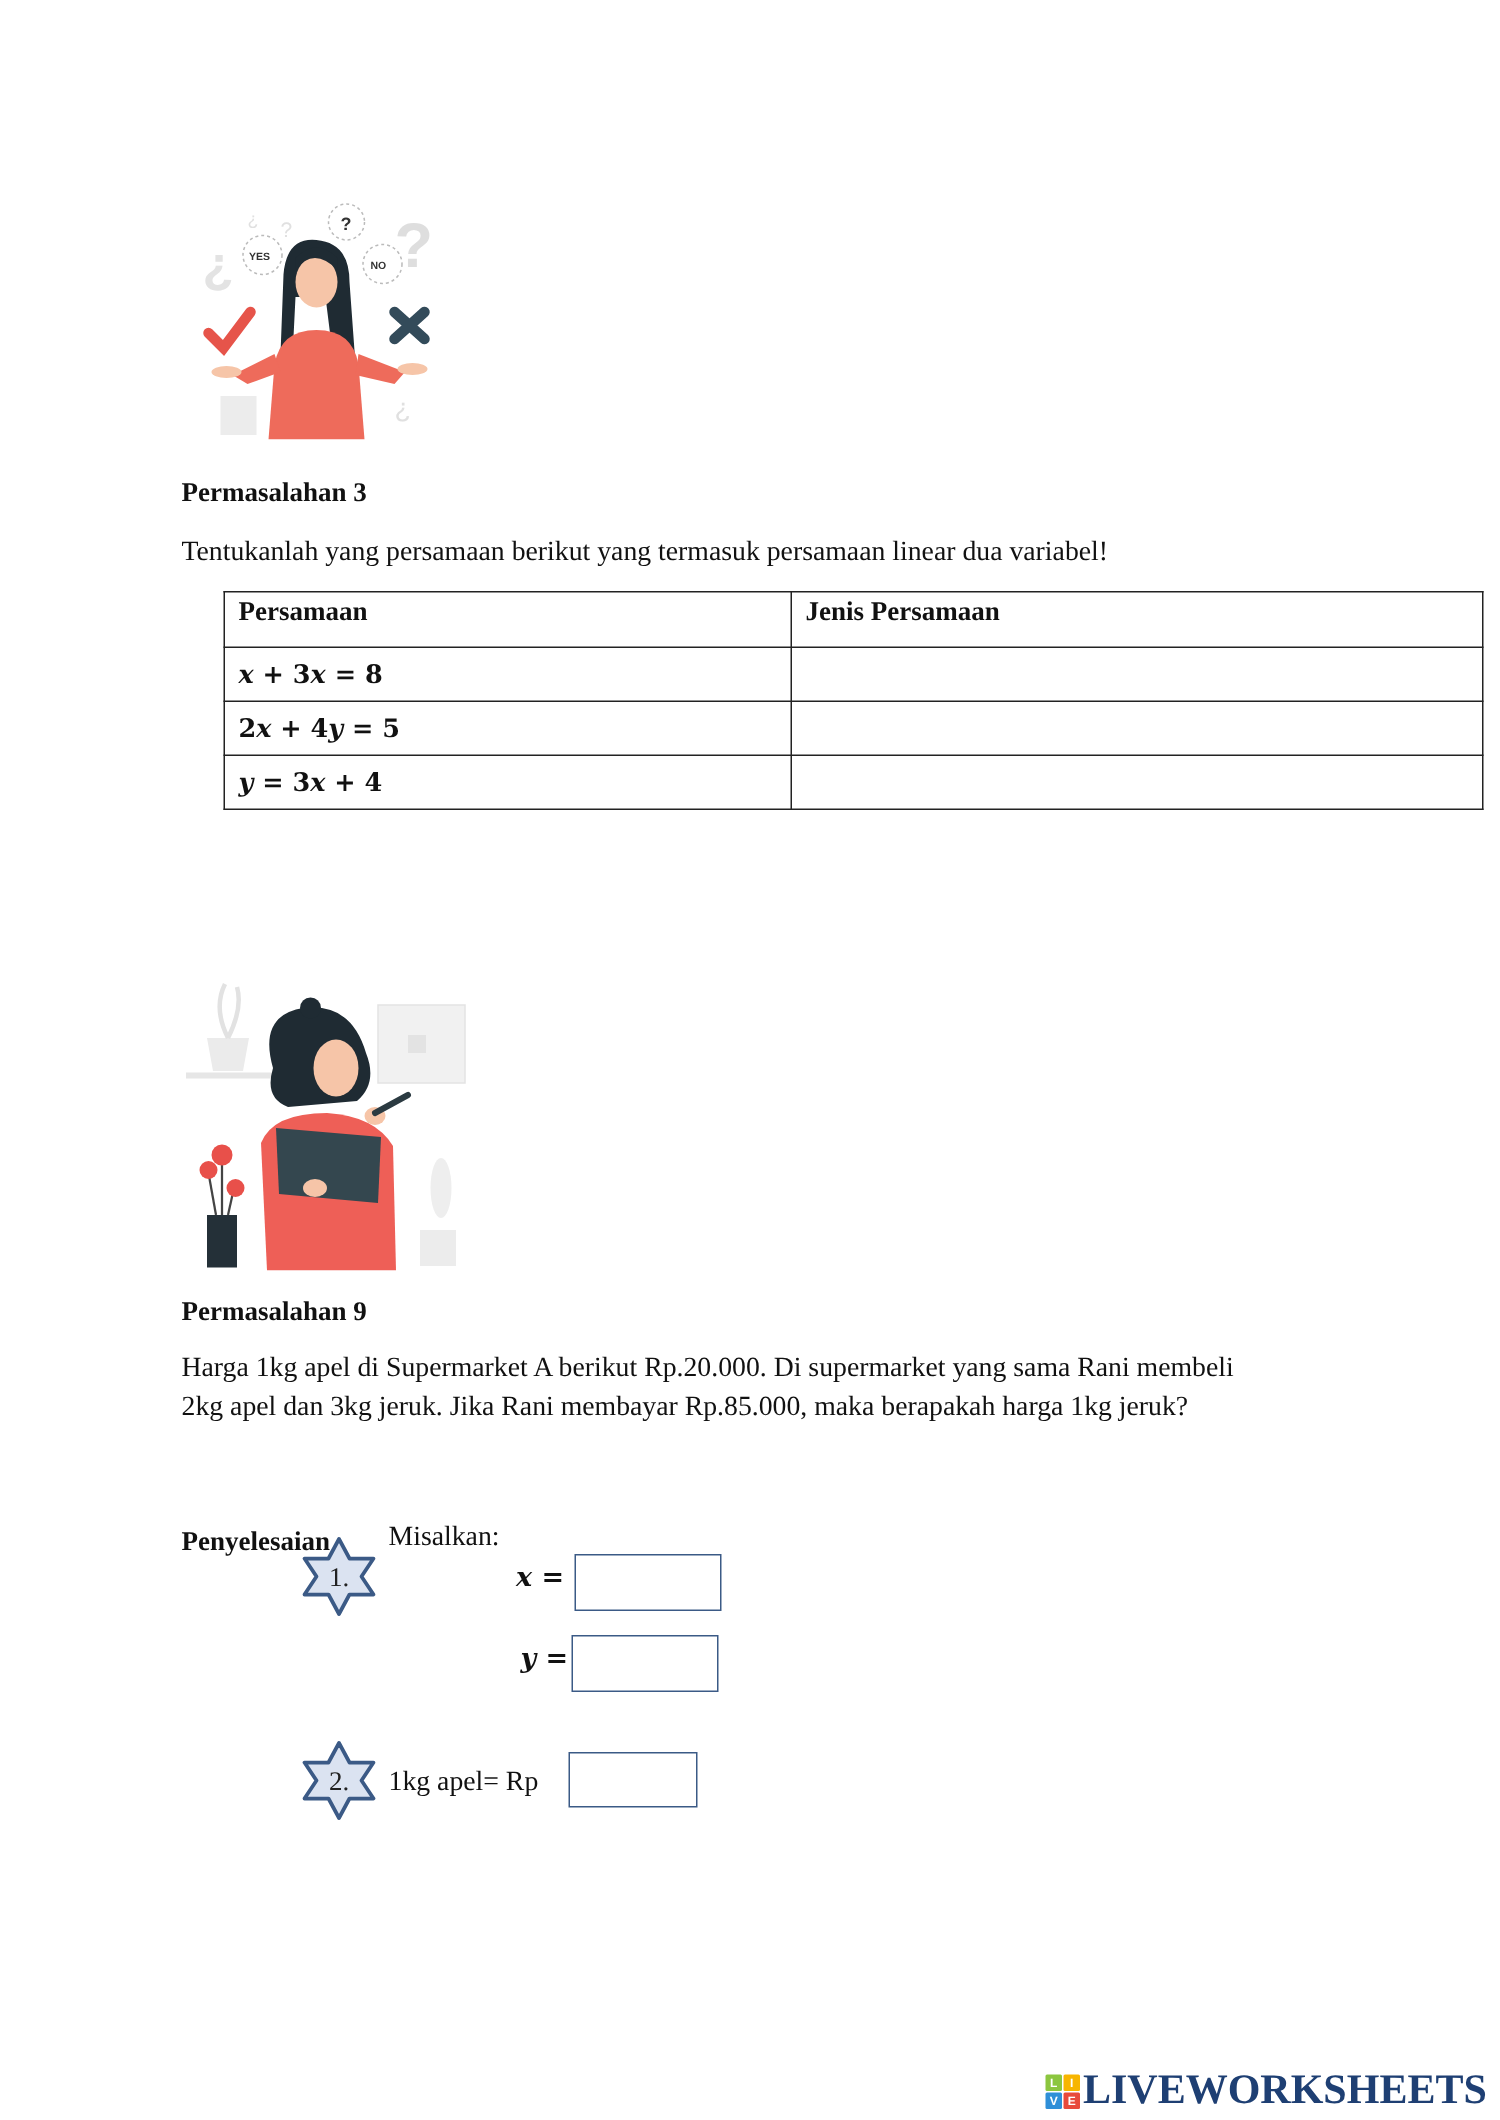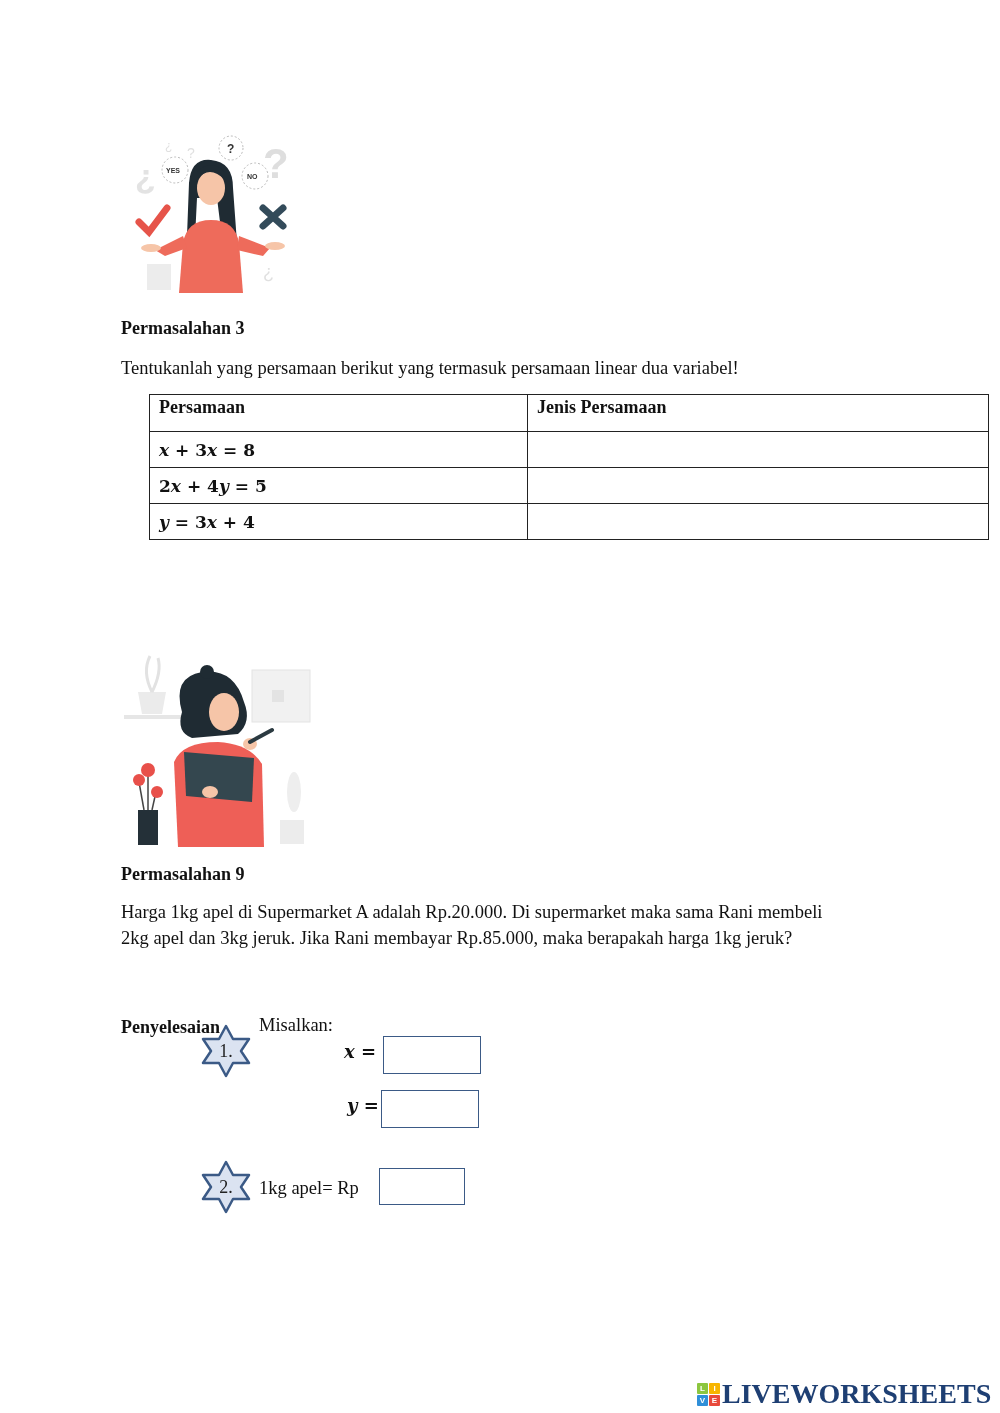--- a/index.html
+++ b/index.html
@@ -122,21 +122,21 @@
     <path d="M62 100 L132 106 L130 150 L64 144 Z" fill="#34474f"></path>
 
     <ellipse cx="128" cy="92" rx="7" ry="6" fill="#f6c5a8"></ellipse>
     <line x1="128" y1="90" x2="150" y2="78" stroke="#2b3a41" stroke-width="4" stroke-linecap="round"></line>
     <ellipse cx="88" cy="140" rx="8" ry="6" fill="#f6c5a8"></ellipse>
   </svg>
 </div>
 
 <div class="abs heading" style="left:121px; top:864px;">Permasalahan 9</div>
 
-<div class="abs para" style="left:121px; top:899px;">Harga 1kg apel di Supermarket A adalah Rp.20.000. Di supermarket maka sama Rani membeli</div>
+<div class="abs para" style="left:121px; top:899px;">Harga 1kg apel di Supermarket A berikut Rp.20.000. Di supermarket yang sama Rani membeli</div>
 <div class="abs para" style="left:121px; top:925px;">2kg apel dan 3kg jeruk. Jika Rani membayar Rp.85.000, maka berapakah harga 1kg jeruk?</div>
 
 <div class="abs heading" style="left:121px; top:1017px;">Penyelesaian</div>
 
 <div class="star" style="left:199px; top:1024px;">
   <svg width="54" height="54" viewBox="0 0 54 54">
     <polygon points="27,2 34,15 50,15 42,27 50,39 34,39 27,52 20,39 4,39 12,27 4,15 20,15" fill="#dbe3f1" stroke="#3b5a86" stroke-width="2.5" stroke-linejoin="round"></polygon>
   </svg>
   <div class="star-num">1.</div>
 </div>

